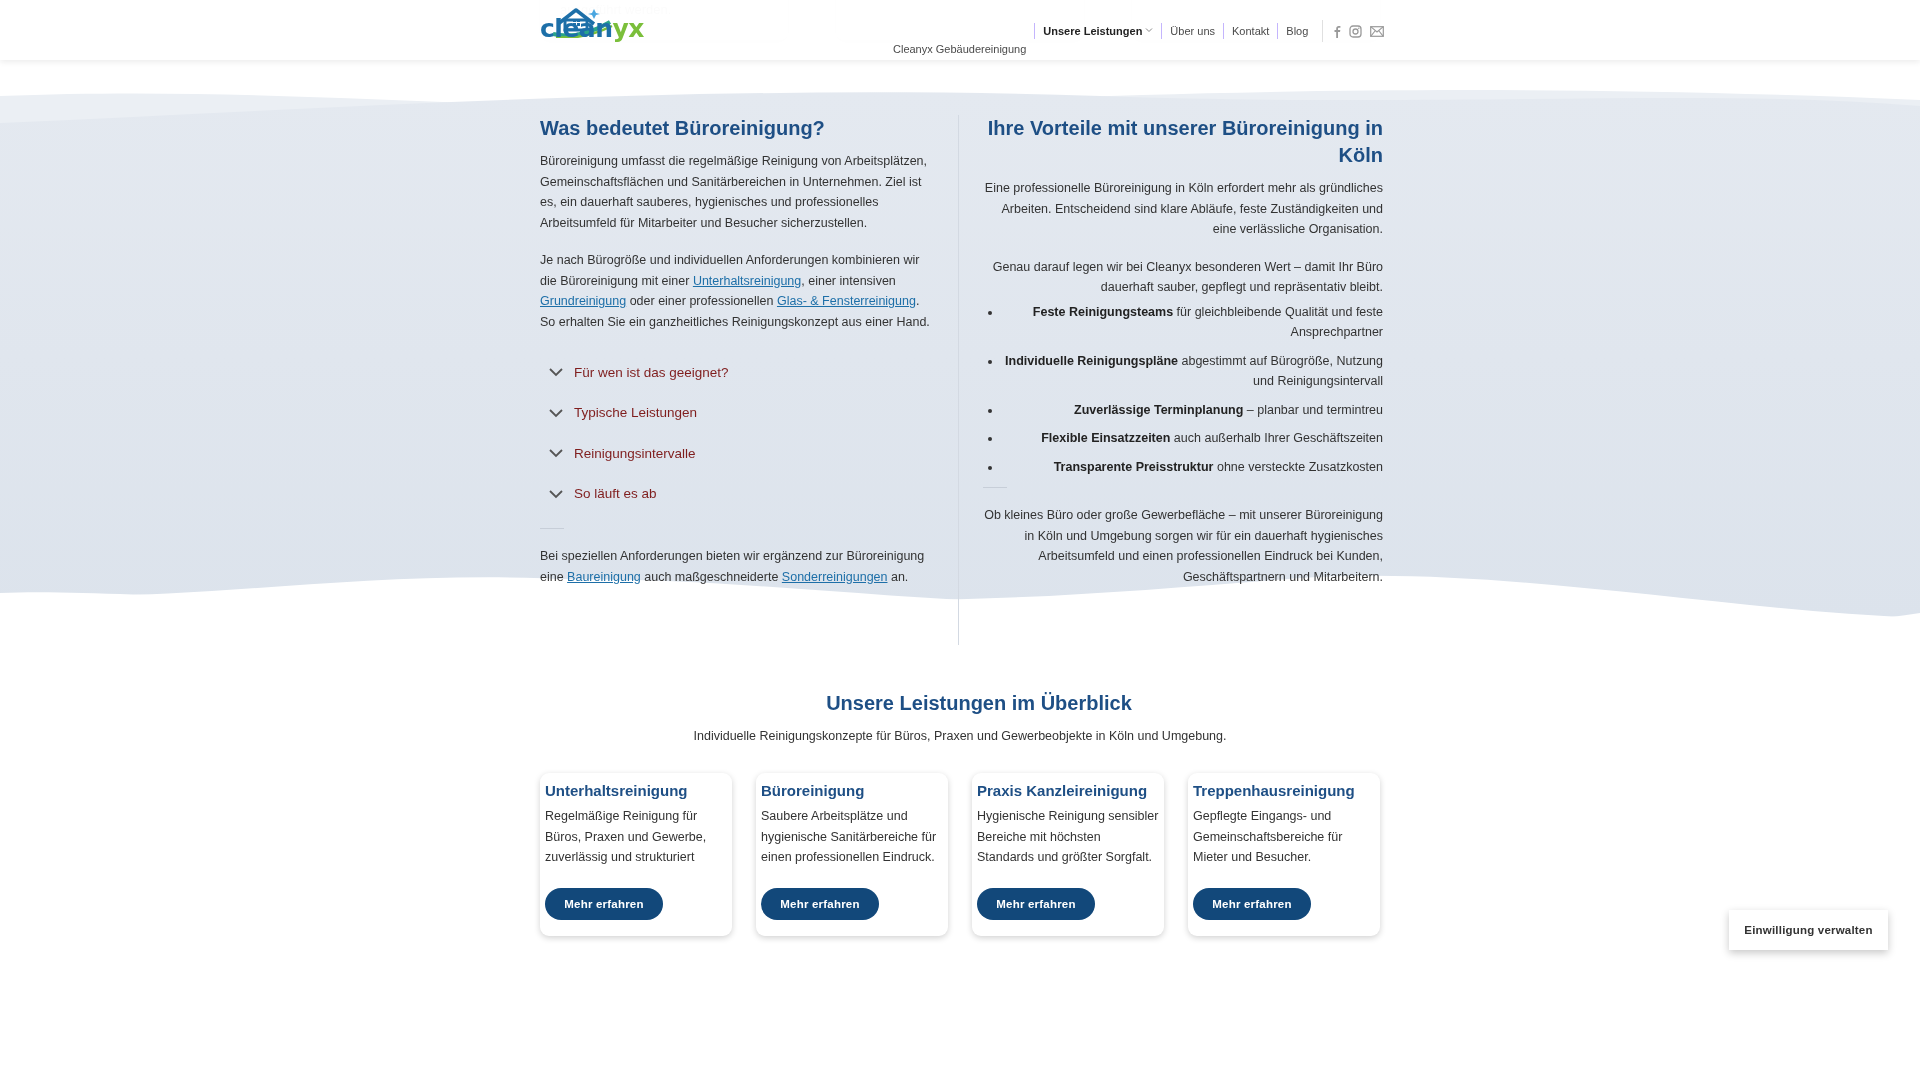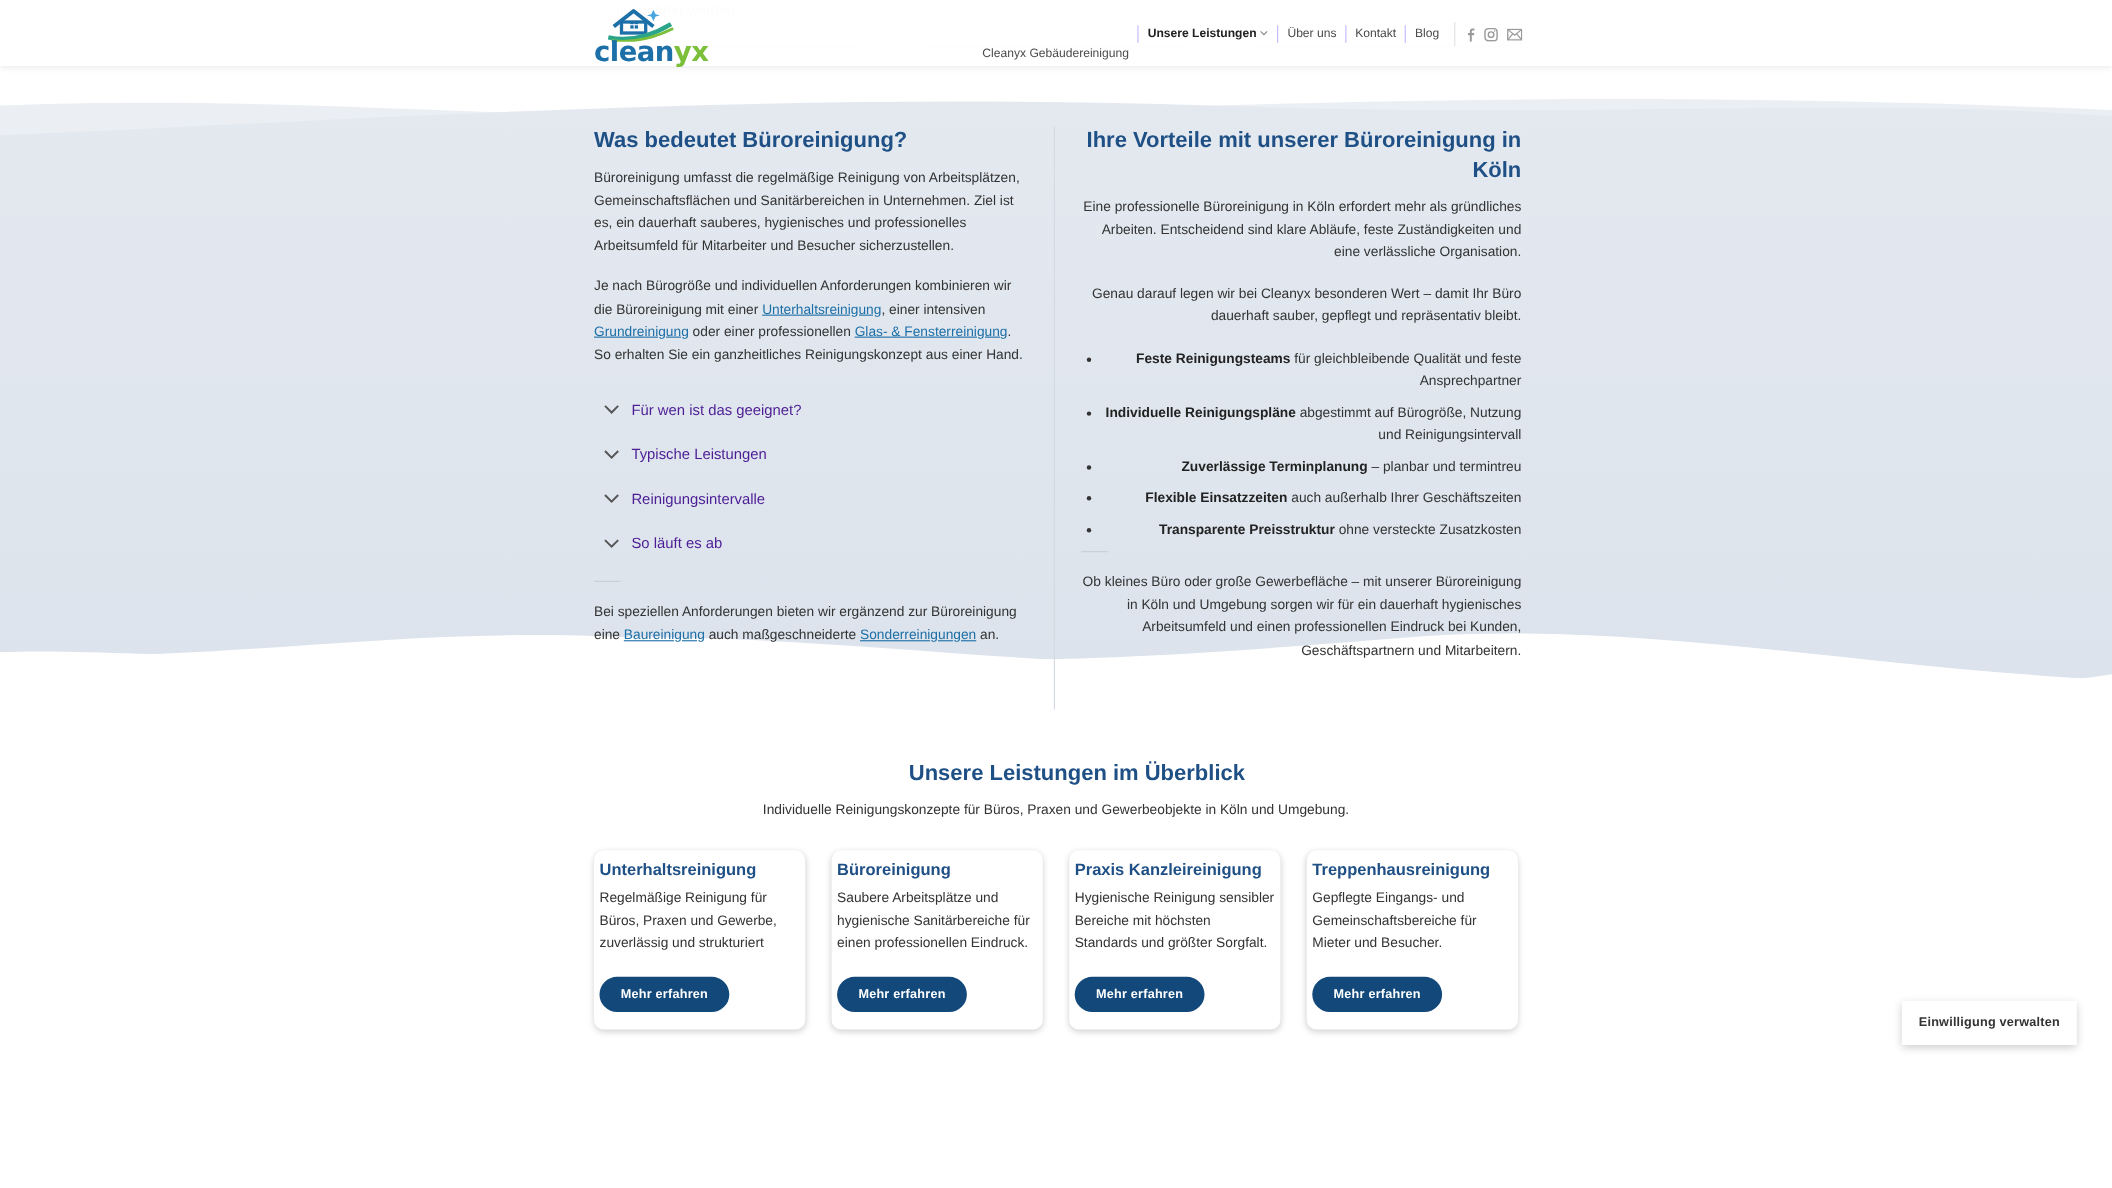--- a/index.html
+++ b/index.html
@@ -9,21 +9,21 @@
   
   .ghost-strip { position: absolute; top: 0; left: 0; width: 1920px; height: 60px; z-index: 1; }
   .ghost-card { position: absolute; top: -20px; height: 60px; background: #fff; border-radius: 8px;
     box-shadow: 0 2px 8px rgba(0,0,0,0.12); }
   .ghost-card .ghost-text { position: absolute; left: 20px; top: 22px; font-size: 13px; color: #c9c9c9; }
 
   
   .header { position: absolute; top: 0; left: 0; width: 1920px; height: 60px; z-index: 5;
     background: rgba(255,255,255,0.93); box-shadow: 0 2px 6px rgba(0,0,0,0.08); }
   .logo { position: absolute; left: 540px; top: 6px; width: 95px; height: 54px; }
-  .logo .logo-word { position: absolute; left: 0; top: 26px; font-family: "DejaVu Sans", sans-serif;
+  .logo .logo-word { position: absolute; left: 0; top: 8px; font-family: "DejaVu Sans", sans-serif;
     font-weight: bold; font-size: 25px; letter-spacing: -0.5px; }
   .logo .logo-word .c1 { color: #1d6fa8; }
   .logo .logo-word .c2 { color: #7bbf3b; }
   .logo svg { position: absolute; left: 10px; top: 0; }
 
   .nav { position: absolute; top: 22px; left: 893px; display: flex; align-items: center; height: 18px; }
   .nav-item { font-size: 11px; color: #4a4a4a; padding: 0 8px; border-left: 1px solid #c4b5fd; line-height: 16px;
     white-space: nowrap; cursor: pointer; display: flex; align-items: center; gap: 3px; }
   .nav-item:first-child { border-left: none; padding-left: 0; margin-top: 36px; }
   .nav-item.active { font-weight: bold; color: #222; }
@@ -41,21 +41,21 @@
   .col-right { left: 983px; width: 400px; top: 115px; text-align: right; }
   .divider-v { position: absolute; left: 958px; top: 115px; width: 1px; height: 530px; background: #d3d9e2; }
 
   h2.sec-title { color: #1e4f85; font-size: 20px; font-weight: bold; line-height: 27px; margin-bottom: 9px; }
   p.body { font-size: 12.5px; line-height: 20.5px; color: #333; margin-bottom: 17px; }
   a.link { color: #1d6fa8; text-decoration: underline; cursor: pointer; }
 
   .accordion { margin-top: 20px; }
   .acc-item { display: flex; align-items: center; height: 40.5px; padding-left: 8px; cursor: pointer; }
   .acc-item .chev { width: 16px; margin-right: 10px; display: inline-flex; }
-  .acc-item .acc-label { font-size: 13.5px; color: #4c1d95; }
+  .acc-item .acc-label { font-size: 13.5px; color: #7f1d1d; }
 
   .short-rule { width: 24px; height: 1px; background: #c7ced8; margin: 14px 0 17px; }
 
   ul.benefits { list-style: none; margin-top: 2px; }
   ul.benefits li { position: relative; padding-left: 17px; font-size: 12.5px; line-height: 20.5px; color: #333; margin-bottom: 8px; }
   ul.benefits li::before { content: ""; position: absolute; left: 5px; top: 9px; width: 4px; height: 4px; border-radius: 50%; background: #333; }
   ul.benefits li b { color: #222; }
 
   
   .services-title { position: absolute; top: 692px; left: 0; width: 1920px; text-align: center; color: #1e4f85;
@@ -209,21 +209,21 @@
 
   <div class="short-rule"></div>
   <p class="body">
     <span>Bei speziellen Anforderungen bieten wir ergänzend zur Büroreinigung eine </span><a class="link">Baureinigung</a><span> auch maßgeschneiderte </span><a class="link">Sonderreinigungen</a><span> an.</span>
   </p>
 </div>
 
 <div class="col col-right">
   <h2 class="sec-title">Ihre Vorteile mit unserer Büroreinigung in Köln</h2>
   <p class="body" style="margin-top:0;">Eine professionelle Büroreinigung in Köln erfordert mehr als gründliches Arbeiten. Entscheidend sind klare Abläufe, feste Zuständigkeiten und eine verlässliche Organisation.</p>
-  <p class="body" style="margin-bottom:18px;">Genau darauf legen wir bei Cleanyx besonderen Wert – damit Ihr Büro dauerhaft sauber, gepflegt und repräsentativ bleibt.</p>
+  <p class="body" style="margin-bottom:4px;">Genau darauf legen wir bei Cleanyx besonderen Wert – damit Ihr Büro dauerhaft sauber, gepflegt und repräsentativ bleibt.</p>
   <ul class="benefits">
     <li><b>Feste Reinigungsteams</b><span> für gleichbleibende Qualität und feste Ansprechpartner</span></li>
     <li><b>Individuelle Reinigungspläne</b><span> abgestimmt auf Bürogröße, Nutzung und Reinigungsintervall</span></li>
     <li><b>Zuverlässige Terminplanung</b><span> – planbar und termintreu</span></li>
     <li><b>Flexible Einsatzzeiten</b><span> auch außerhalb Ihrer Geschäftszeiten</span></li>
     <li><b>Transparente Preisstruktur</b><span> ohne versteckte Zusatzkosten</span></li>
   </ul>
   <div class="short-rule" style="margin-top:10px;"></div>
   <p class="body">Ob kleines Büro oder große Gewerbefläche – mit unserer Büroreinigung in Köln und Umgebung sorgen wir für ein dauerhaft hygienisches Arbeitsumfeld und einen professionellen Eindruck bei Kunden, Geschäftspartnern und Mitarbeitern.</p>
 </div>

